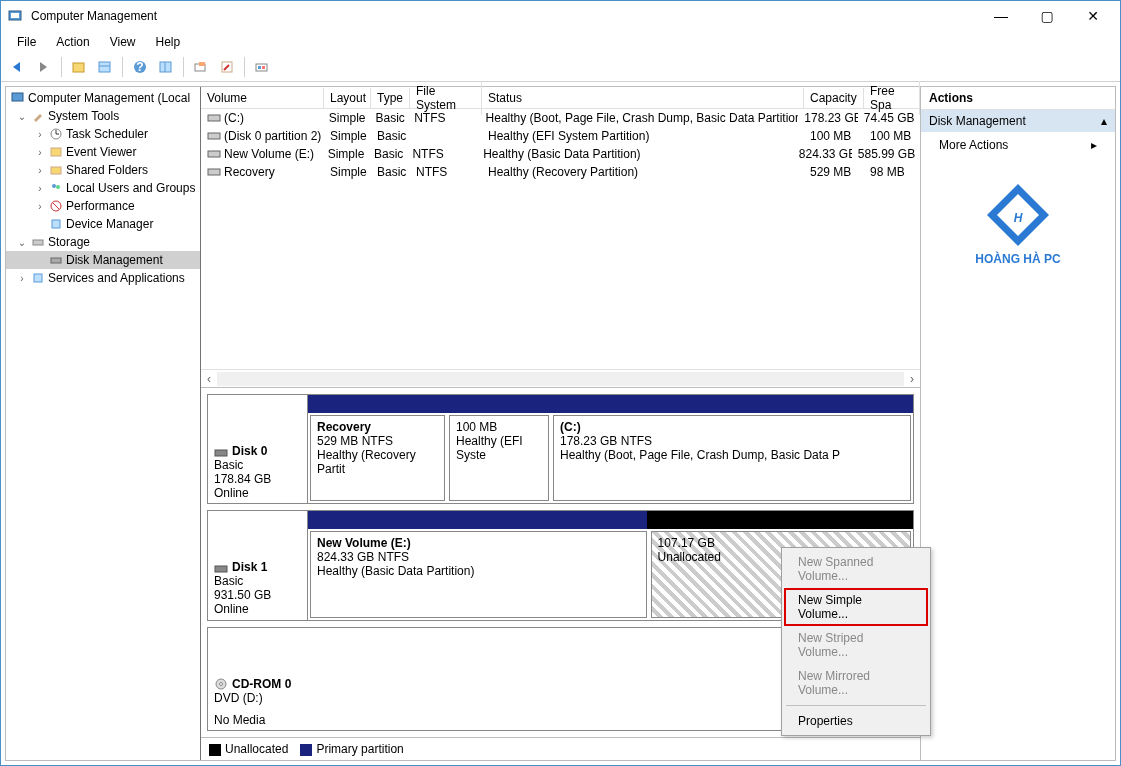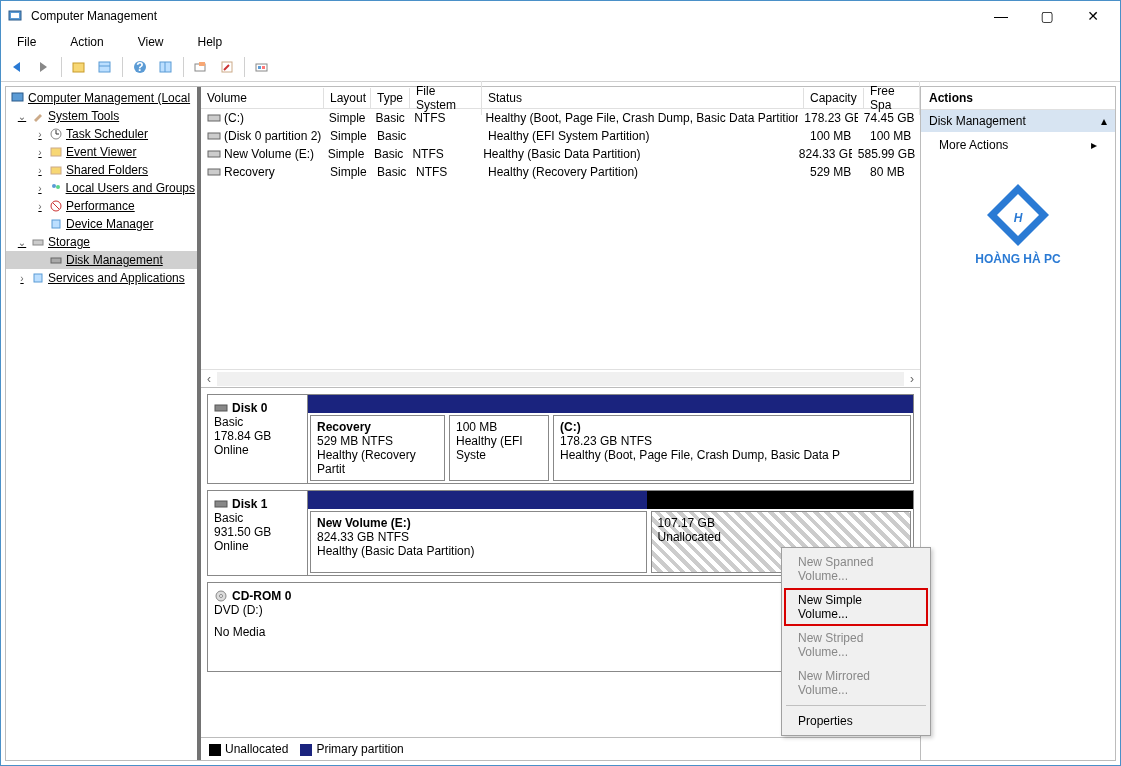--- a/index.html
+++ b/index.html
@@ -2,45 +2,45 @@
 <html><head>
 <meta charset="utf-8">
 <style>
   * { box-sizing: border-box; font-family: "Segoe UI", Tahoma, sans-serif; font-size: 12px; }
   body { margin: 0; background: #fff; }
   .window { width: 1121px; height: 766px; border: 1px solid #4a90c8; position: relative; background: #fff; display: flex; flex-direction: column; }
   .titlebar { height: 30px; display: flex; align-items: center; padding: 0 4px; }
   .titlebar .title { margin-left: 6px; flex: 1; }
   .win-controls { display: flex; }
   .win-btn { width: 46px; height: 30px; display: flex; align-items: center; justify-content: center; font-size: 14px; }
-  .menubar { display: flex; padding: 0 8px; height: 22px; align-items: center; gap: 18px; }
+  .menubar { display: flex; padding: 0 8px; height: 22px; align-items: center; gap: 4px; }
   .menu-item { padding: 2px 8px; }
   .toolbar { display: flex; align-items: center; padding: 3px 6px; gap: 4px; border-bottom: 1px solid #d0d0d0; }
   .tb-btn { width: 22px; height: 22px; display:flex; align-items:center; justify-content:center; border:1px solid transparent; }
   .tb-sep { width:1px; height:20px; background:#d0d0d0; margin:0 2px; }
   .body { flex:1; display:flex; border:1px solid #bcbcbc; margin:4px; min-height:0; }
-  .tree { width: 195px; border-right:4px solid #737373; padding:2px 0; overflow:hidden;text-decoration:underline; }
+  .tree { width: 195px; border-right:1px solid #737373; padding:2px 0; overflow:hidden; }
   .tree-row { display:flex; align-items:center; height:18px; padding:0 2px; white-space:nowrap; }
   .tree-row.sel { background:#d0d0d0; }
   .expander { width:12px; text-align:center; color:#666; font-size:10px; }
   .tree-icon { width:16px; height:16px; margin:0 2px; display:flex; align-items:center; justify-content:center; }
   .center { flex:1; display:flex; flex-direction:column; min-width:0; }
   .vol-table { border-bottom:1px solid #bcbcbc; }
   .vt-head { display:flex; background:#fff; border-bottom:1px solid #e0e0e0; height:22px; align-items:center; }
   .vt-head .col { border-right:1px solid #e0e0e0; padding:3px 6px; font-weight:400; }
   .vt-body { height: 260px; }
   .vt-row { display:flex; height:18px; align-items:center; }
   .vt-row .cell { padding:1px 6px; white-space:nowrap; overflow:hidden; }
   .hscroll { height:18px; display:flex; align-items:center; border-top:1px solid #e0e0e0;}
   .hscroll .arrow{ width:16px; text-align:center; color:#666;}
   .hscroll .track{ flex:1; height:14px; background:#f0f0f0; }
   .disk-area { flex:1; overflow:auto; padding:6px; display:flex; flex-direction:column; gap:6px; }
   .disk-block { border:1px solid #888; display:flex; min-height:86px; }
   .disk-info { width:100px; padding:6px; background:#fff; border-right:1px solid #888; }
-  .disk-info .dname { font-weight:700; display:flex; align-items:center; gap:4px;}
+  .disk-info .dname { font-weight:700; display:flex; align-items:flex-end; gap:4px;margin-top:43px;}
   .parts { flex:1; display:flex; flex-direction:column; }
   .top-stripe { height:18px; display:flex; }
   .top-stripe .seg { height:100%; }
   .part-row { flex:1; display:flex; padding:2px; gap:4px; }
   .part { border:1px solid #888; flex-shrink:0; padding:4px 6px; background:#fff; overflow:hidden; }
   .part .pn { font-weight:700; }
   .unalloc { background: repeating-linear-gradient(45deg,#fff,#fff 4px,#ccc 4px,#ccc 8px); }
   .legend { border-top:1px solid #bcbcbc; padding:4px 8px; display:flex; gap:12px; align-items:center; }
   .legend .sw{ width:12px; height:12px; display:inline-block; margin-right:4px; vertical-align:middle;}
   .actions { width:195px; border-left:1px solid #bcbcbc; display:flex; flex-direction:column; }
@@ -312,21 +312,21 @@
                     <rect x="1" y="2" width="12" height="6" fill="#ccc" stroke="#666"></rect>
                   </svg>
                 </span>
                 <span>Recovery</span>
               </div>
             <div class="cell" style="width:47px">Simple</div>
             <div class="cell" style="width:39px">Basic</div>
             <div class="cell" style="width:72px">NTFS</div>
             <div class="cell" style="width:322px">Healthy (Recovery Partition)</div>
             <div class="cell" style="width:60px">529 MB</div>
-            <div class="cell">80 MB</div>
+            <div class="cell">98 MB</div>
           </div>
         </div>
         <div class="hscroll">
           <div class="arrow">‹</div>
           <div class="track"></div>
           <div class="arrow">›</div>
         </div>
       </div>
 
       <div class="disk-area">

